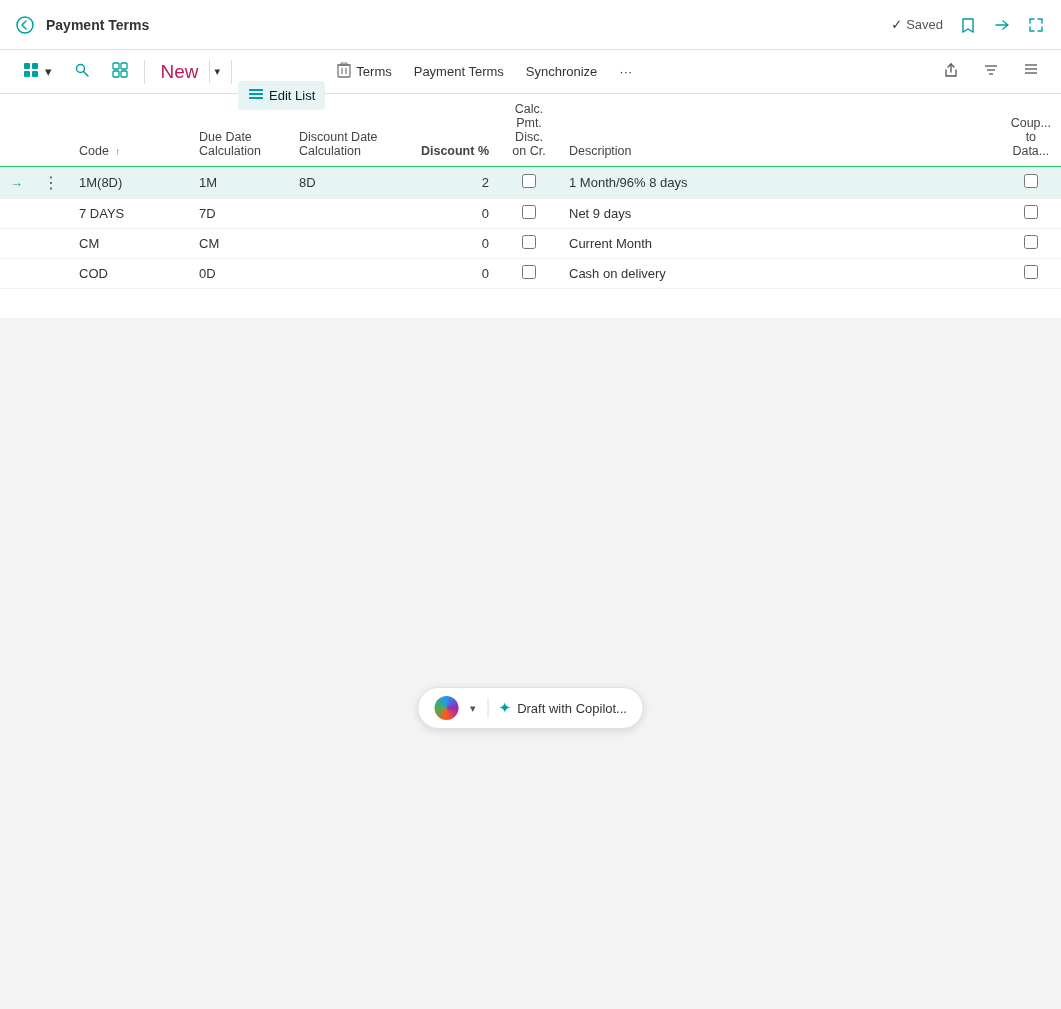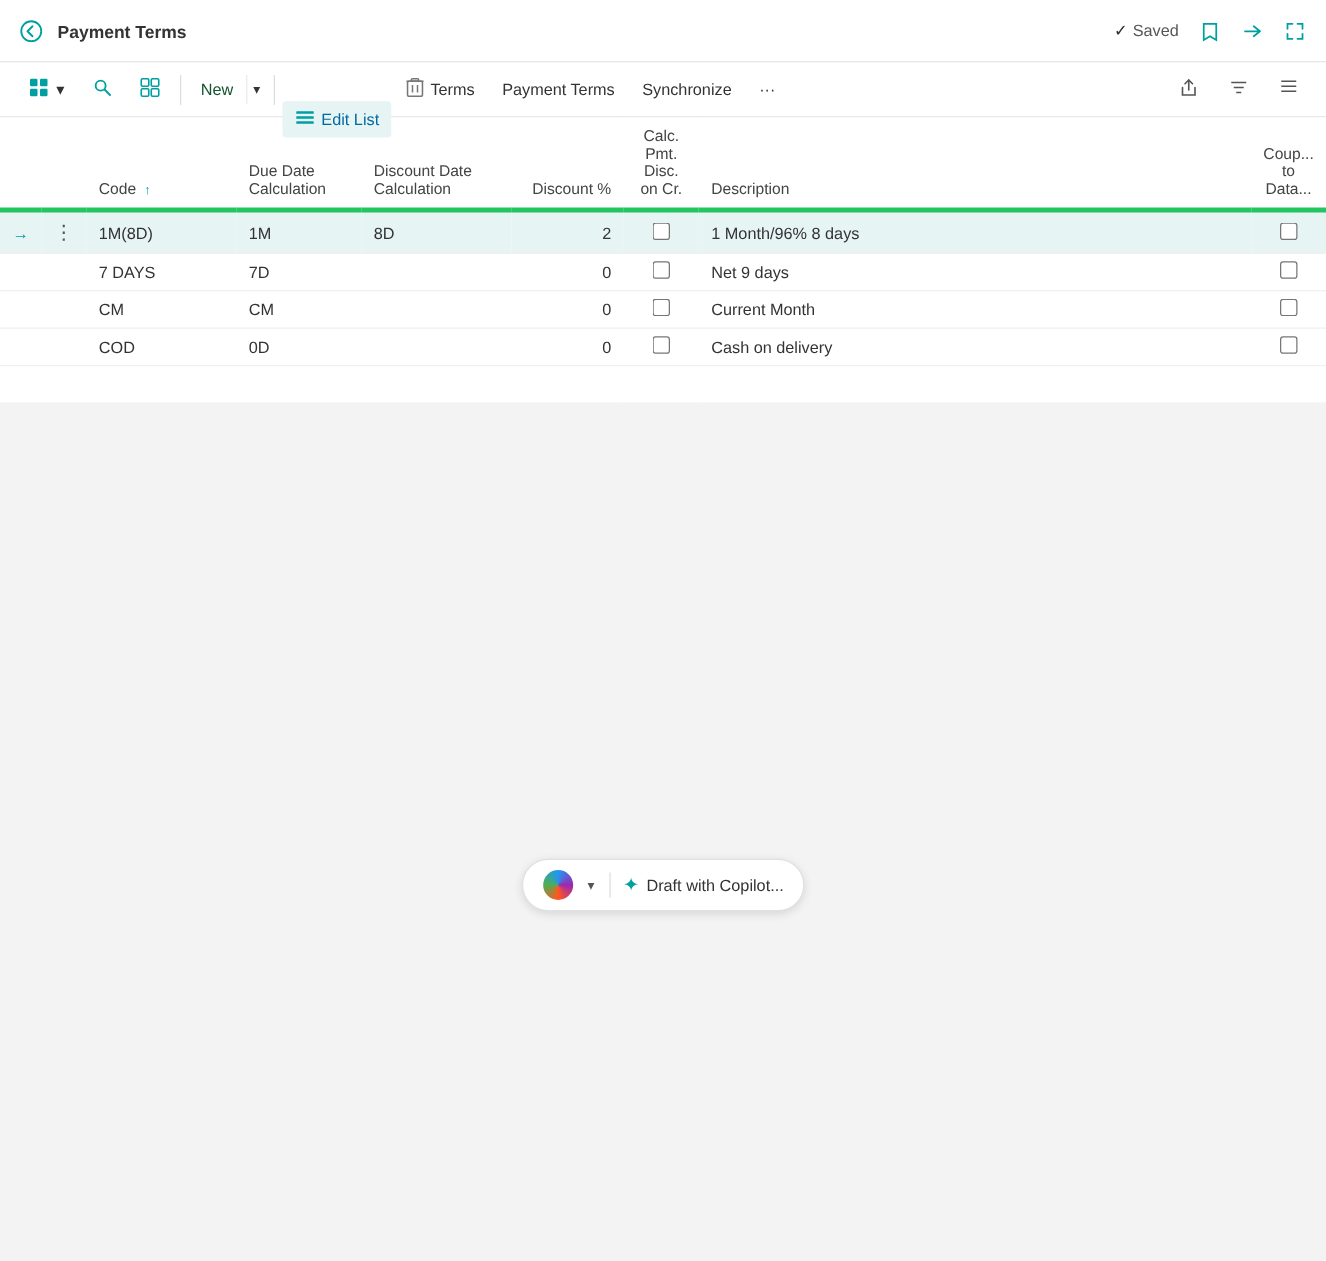--- a/index.html
+++ b/index.html
@@ -75,21 +75,21 @@
       border: none;
       background: none;
       cursor: pointer;
       font-size: 13px;
       color: #333;
       border-radius: 3px;
       white-space: nowrap;
     }
     .toolbar-btn.active {
       background: #e6f4f4;
-      color: #0369a1;
+      color: #0f172a;
       margin-top: 48px;
     }
     .toolbar-divider {
       width: 1px;
       height: 24px;
       background: #ddd;
       margin: 0 4px;
     }
     .toolbar-spacer { flex: 1; }
     .toolbar-right {
@@ -101,22 +101,22 @@
       display: flex;
       align-items: center;
     }
     .new-split-btn {
       display: flex;
       align-items: center;
       padding: 5px 10px;
       border: none;
       background: none;
       cursor: pointer;
-      font-size: 13px;
-      color: #14532d;
+      font-size: 19px;
+      color: #be185d;
       border-radius: 3px 0 0 3px;
     }
     .new-split-arrow {
       display: flex;
       align-items: center;
       padding: 5px 5px;
       border: none;
       background: none;
       cursor: pointer;
       font-size: 11px;
@@ -132,21 +132,21 @@
       padding: 0;
     }
 
     
     .data-table {
       width: 100%;
       border-collapse: collapse;
     }
     .data-table th {
       background: #fff;
-      border-bottom: 4px solid #22c55e;
+      border-bottom: 1px solid #22c55e;
       padding: 8px 10px;
       text-align: left;
       font-weight: 500;
       color: #444;
       font-size: 12.5px;
       vertical-align: bottom;
       white-space: nowrap;
     }
     .data-table th.right { text-align: right; }
     .data-table th.center { text-align: center; }
@@ -388,21 +388,21 @@
   <table class="data-table">
     <thead>
       <tr>
         <th style="width:24px;"></th>
         <th style="width:24px;"></th>
         <th style="width:120px;">
           Code <span class="sort-up">↑</span>
         </th>
         <th style="width:100px;">Due Date<br>Calculation</th>
         <th style="width:120px;">Discount Date<br>Calculation</th>
-        <th style="width:90px;" class="right">Discount %</th>
+        <th style="width:90px;font-weight:bold;" class="right">Discount %</th>
         <th style="width:60px;" class="center">Calc.<br>Pmt.<br>Disc.<br>on Cr.</th>
         <th>Description</th>
         <th style="width:60px;" class="center">Coup...<br>to<br>Data...</th>
       </tr>
     </thead>
     <tbody id="table-body">
     <tr class="selected">
     <td class="row-arrow">→</td>
     <td class="row-menu center">
       <span style="font-size:16px;cursor:pointer;color:#555;">⋮</span>

